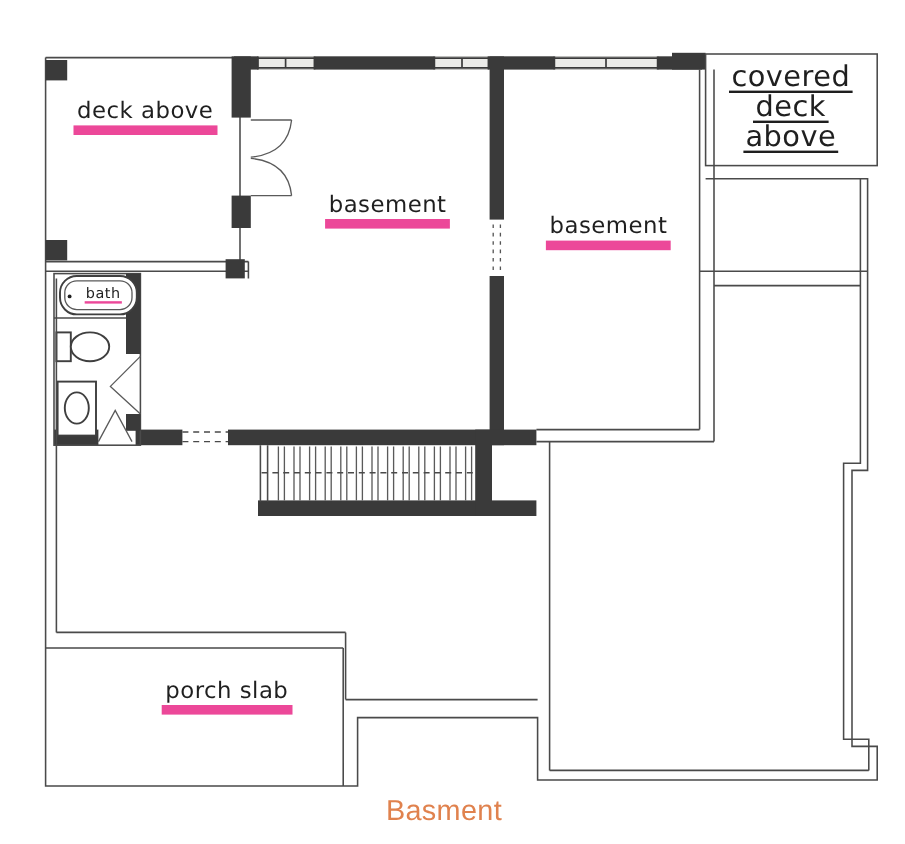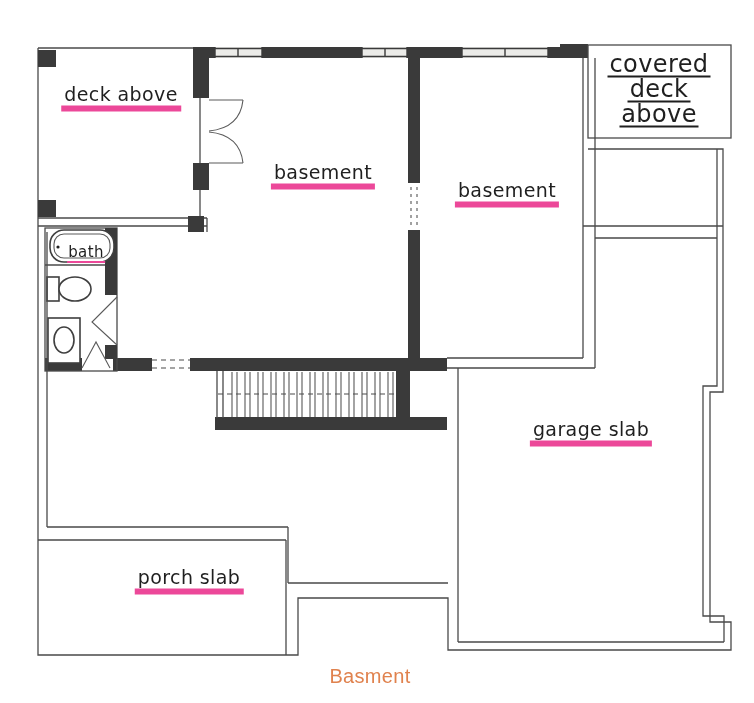--- a/index.html
+++ b/index.html
@@ -8,27 +8,27 @@
   #plan-svg{position:absolute;left:0;top:0;}
   .thin{fill:none;stroke:#4a4a4a;stroke-width:1.3;}
   .thin2{fill:none;stroke:#5a5a5a;stroke-width:1.1;}
   .wall{fill:#3a3a3a;stroke:none;}
   .winframe{fill:none;stroke:#3a3a3a;stroke-width:1.4;}
   .dash{fill:none;stroke:#4a4a4a;stroke-width:1.2;stroke-dasharray:5 4;}
   .dashfine{fill:none;stroke:#555;stroke-width:1.1;stroke-dasharray:3 4;}
   .fix{fill:#ffffff;stroke:#3f3f3f;stroke-width:1.6;}
   .lbl{position:absolute;transform:translate(-50%,-50%);white-space:nowrap;
        color:#1f1f1f;font-size:19px;letter-spacing:0.4px;
-       border-bottom:6px solid #ec4899;padding:0 3px 1px;}
-  .lbl-sm{font-size:15px;border-bottom-width:2px;padding:16px 1px 0;}
+       border-bottom:8px solid #ec4899;padding:0 3px 1px;}
+  .lbl-sm{font-size:12px;border-bottom-width:2px;padding:0 1px 0;}
   .porch3{position:absolute;transform:translate(-50%,-50%);text-align:center;
           color:#1f1f1f;font-size:24px;letter-spacing:0.4px;line-height:23px;}
   .porch3 span{display:inline-block;border-bottom:2px solid #1f1f1f;padding:0 2px 0;}
   #caption{position:absolute;transform:translate(-50%,-50%);color:#e0824e;
-           font-family:"Liberation Sans",sans-serif;font-size:20px;letter-spacing:0.3px;}
+           font-family:"Liberation Sans",sans-serif;font-size:24px;letter-spacing:0.3px;}
 </style>
 </head>
 <body>
 
 <div id="stage">
 
   <svg id="plan-svg" width="754" height="703" viewBox="0 0 754 703">
 
     <g>
       <path class="thin" d="M38,48 H585"></path>
@@ -153,18 +153,17 @@
   <div class="lbl" style="left:507px;top:193px;">basement</div>
 
   <div class="porch3" style="left:659px;top:90px;">
     <span>covered</span><br>
     <span>deck</span><br>
     <span>above</span>
   </div>
 
   <div class="lbl lbl-sm" style="left:86px;top:245px;">bath</div>
 
-  <div class="lbl" style="left:591px;top:432px;">garage slab</div>
 
   <div class="lbl" style="left:161px;top:580px;margin-left:28px;">porch slab</div>
 
   <div id="caption" style="left:370px;top:676px;">Basment</div>
 </div>
 
 </body></html>

